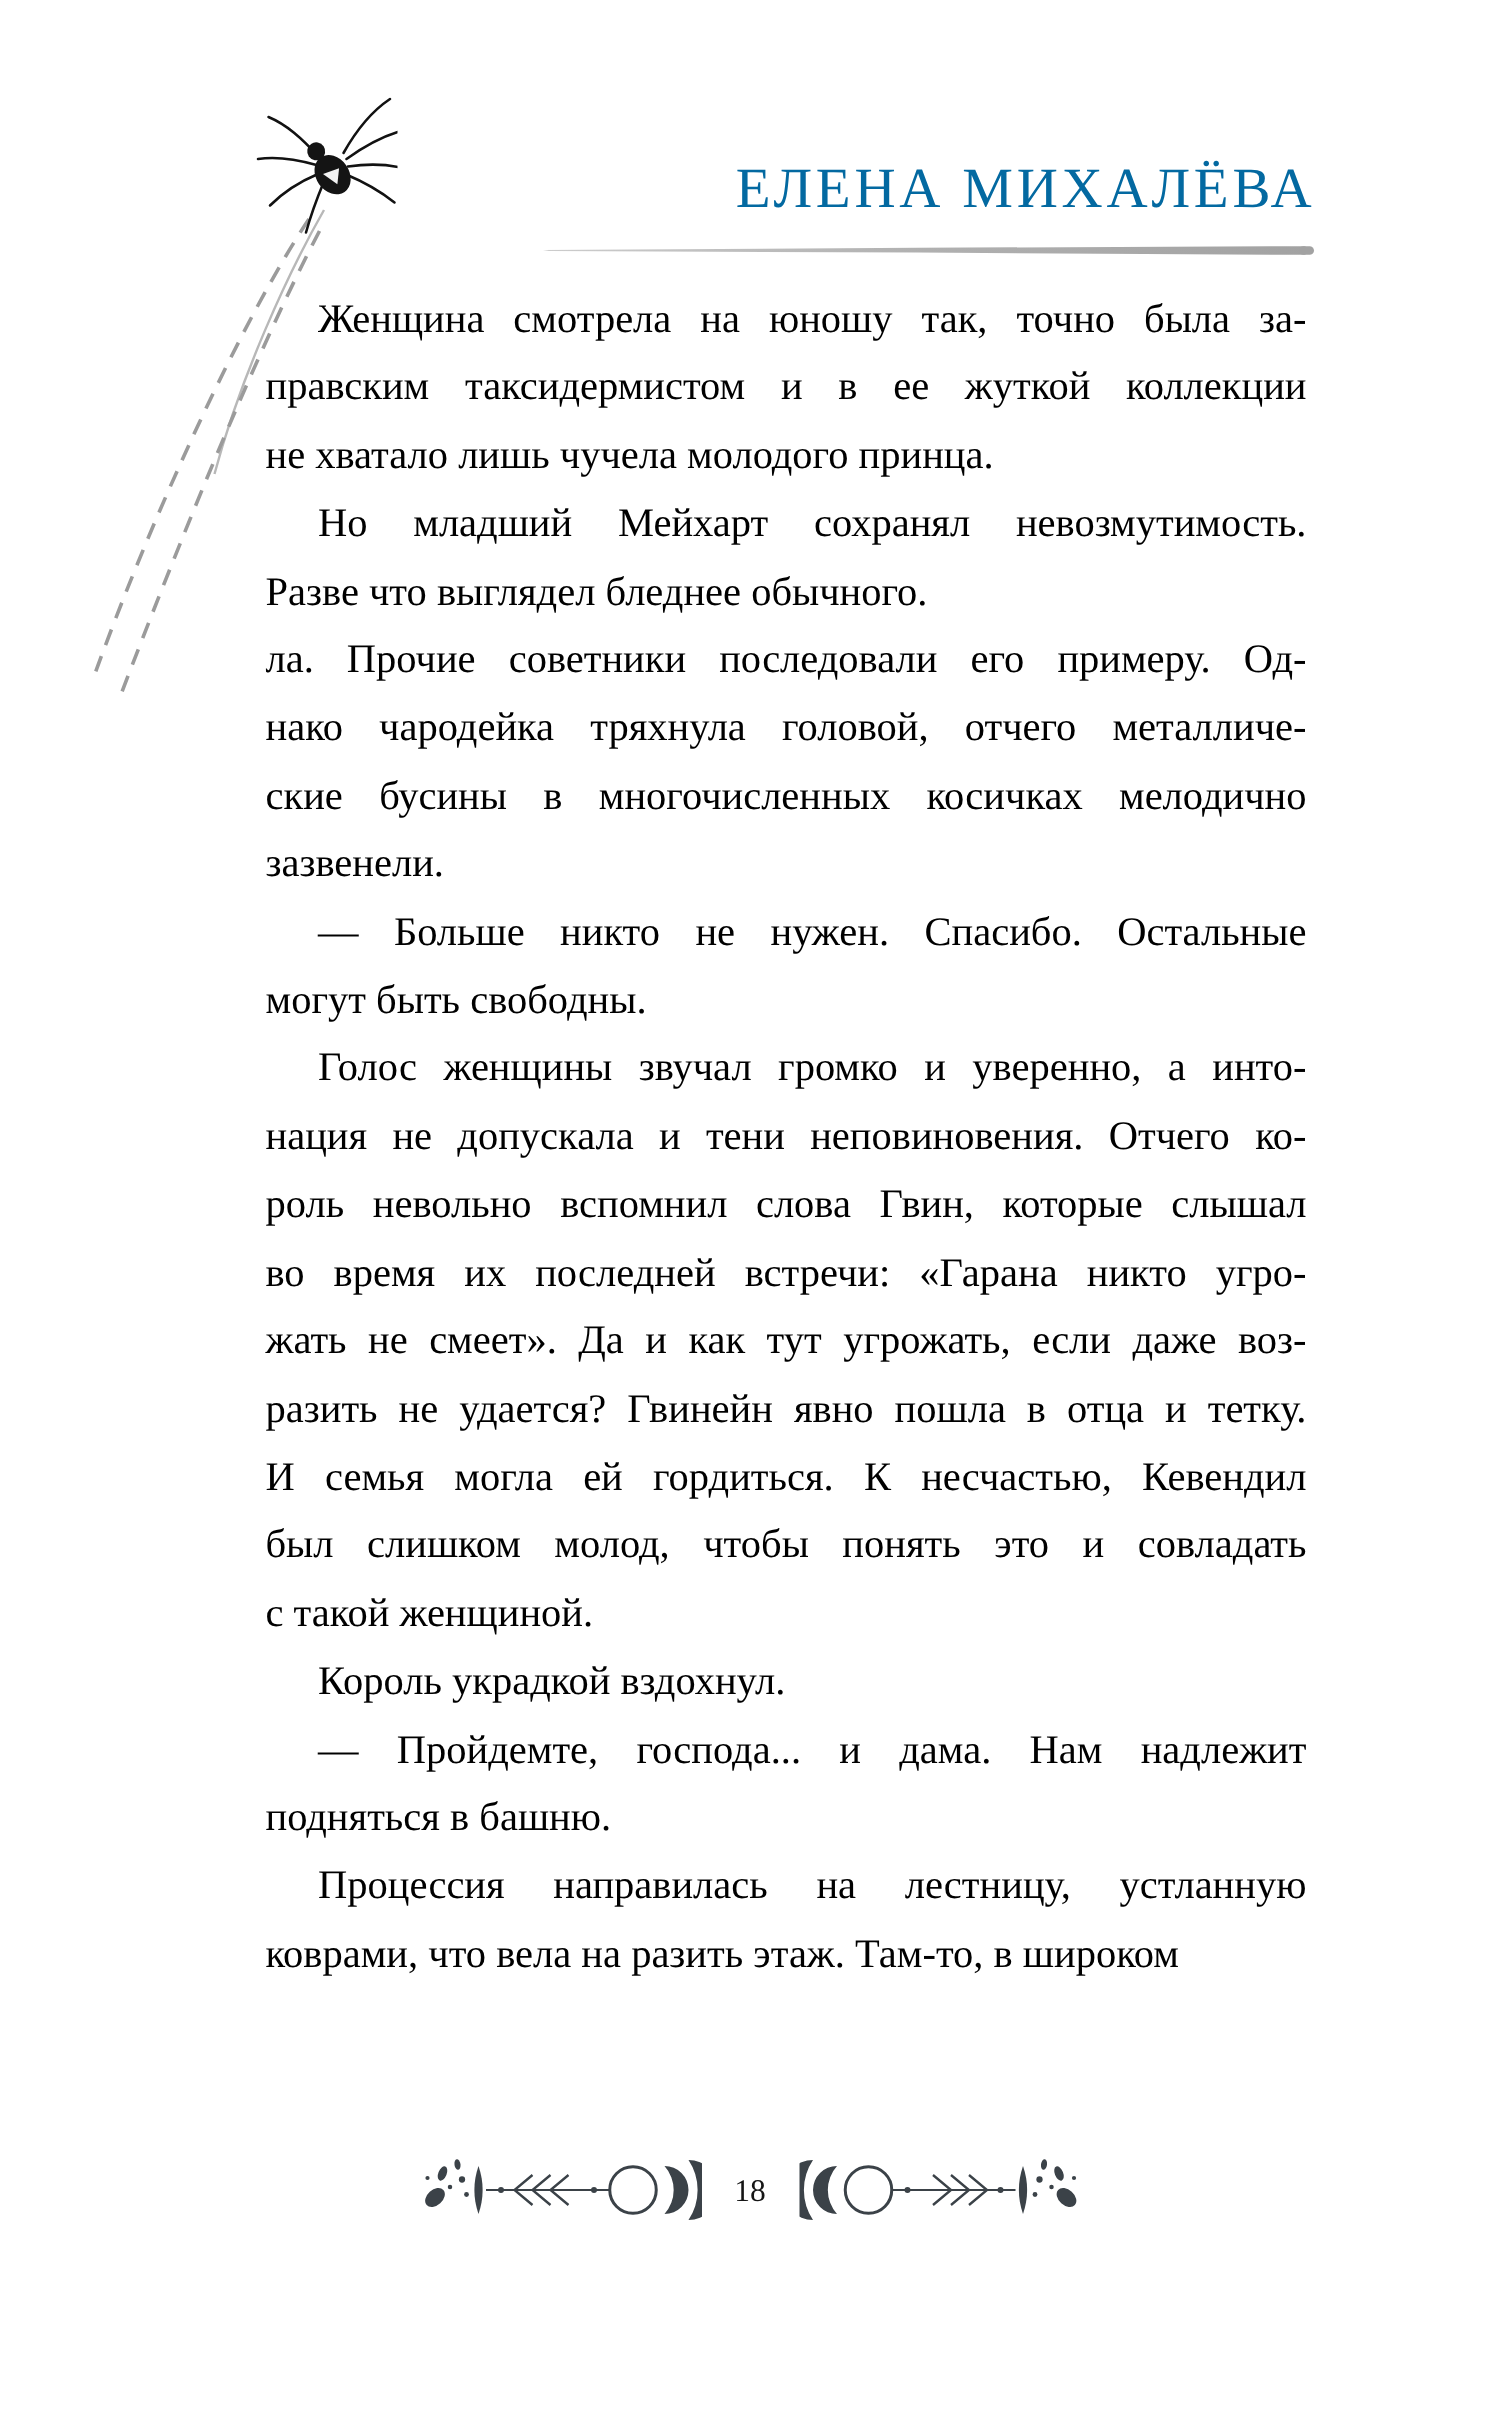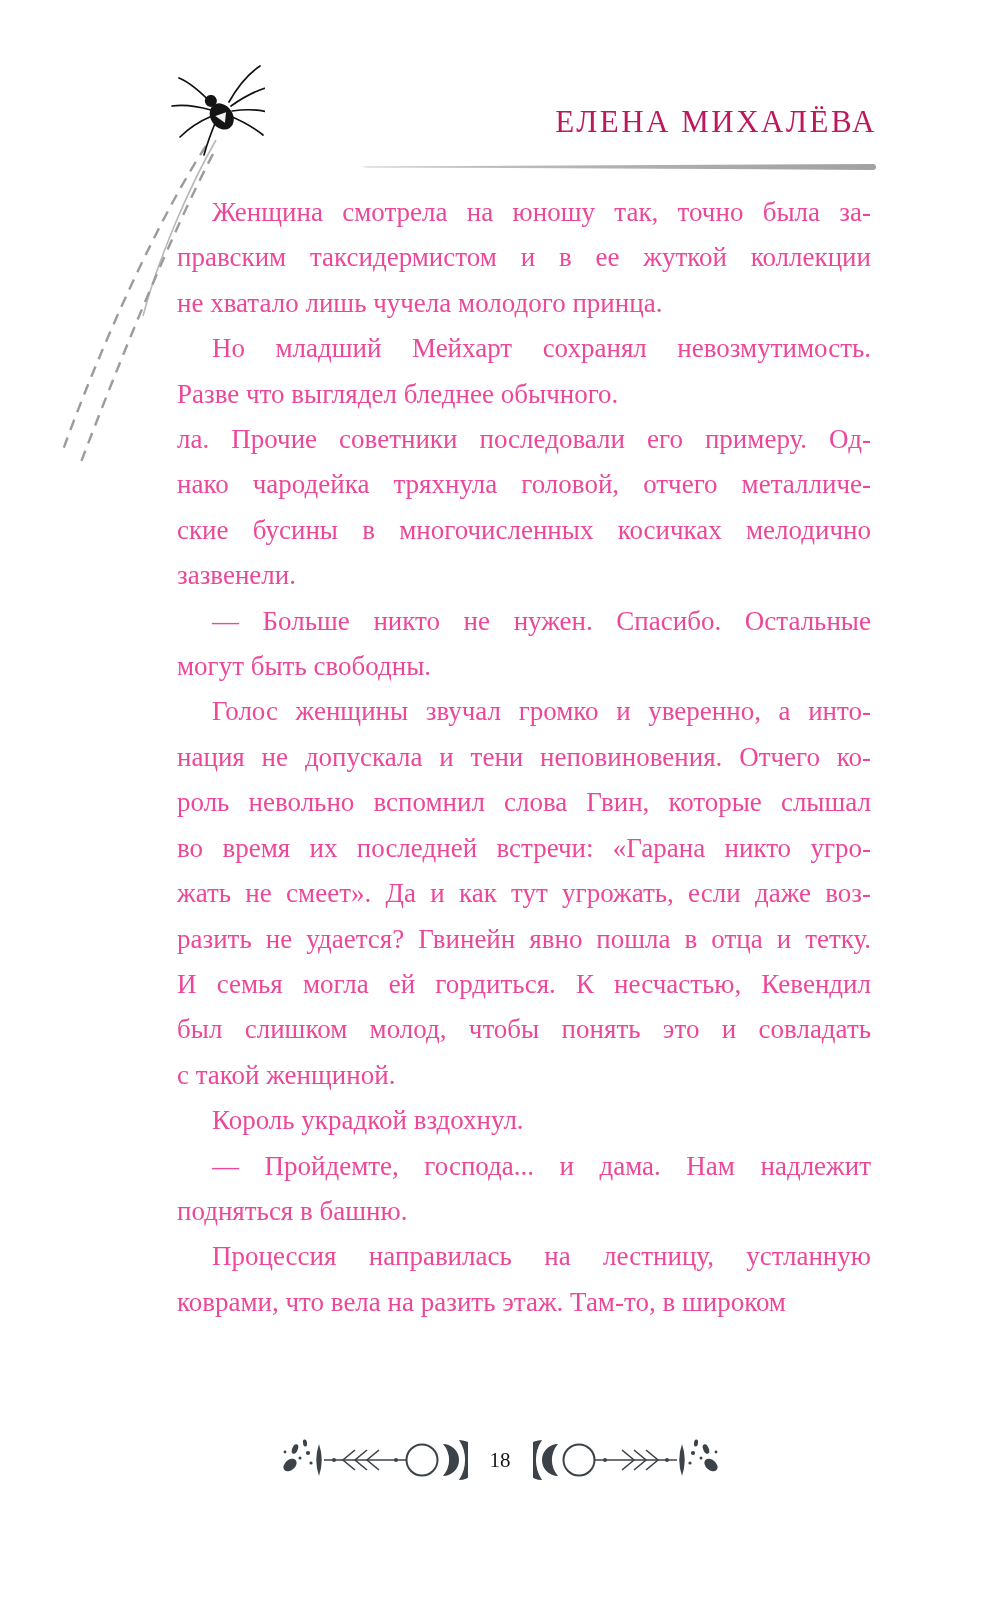--- a/index.html
+++ b/index.html
@@ -11,29 +11,29 @@
     overflow:hidden;
   }
   .page{position:absolute;inset:0;}
 
   
   .spider-wrap{position:absolute;left:30px;top:60px;width:235px;height:405px;}
 
   
   .author{
     position:absolute;top:104px;right:123px;
-    font-size:31px;letter-spacing:2.5px;
-    color:#be185d;white-space:nowrap;
+    font-size:38px;letter-spacing:2.5px;
+    color:#0369a1;white-space:nowrap;
   }
   .rule{position:absolute;top:163px;right:123px;width:515px;height:8px;}
 
   
   .body-text{
     position:absolute;top:190px;left:177px;width:694px;
-    font-size:27px;line-height:45.4px;color:#ec4899;
+    font-size:27px;line-height:45.4px;color:#000000;
   }
   .line{text-align:justify;text-align-last:justify;}
   .line.last{text-align-last:left;}
   .line.first{padding-left:35px;}
 
   
   .footer{
     position:absolute;top:1432px;left:0;width:1000px;height:56px;
     display:flex;justify-content:center;align-items:center;gap:18px;
   }

